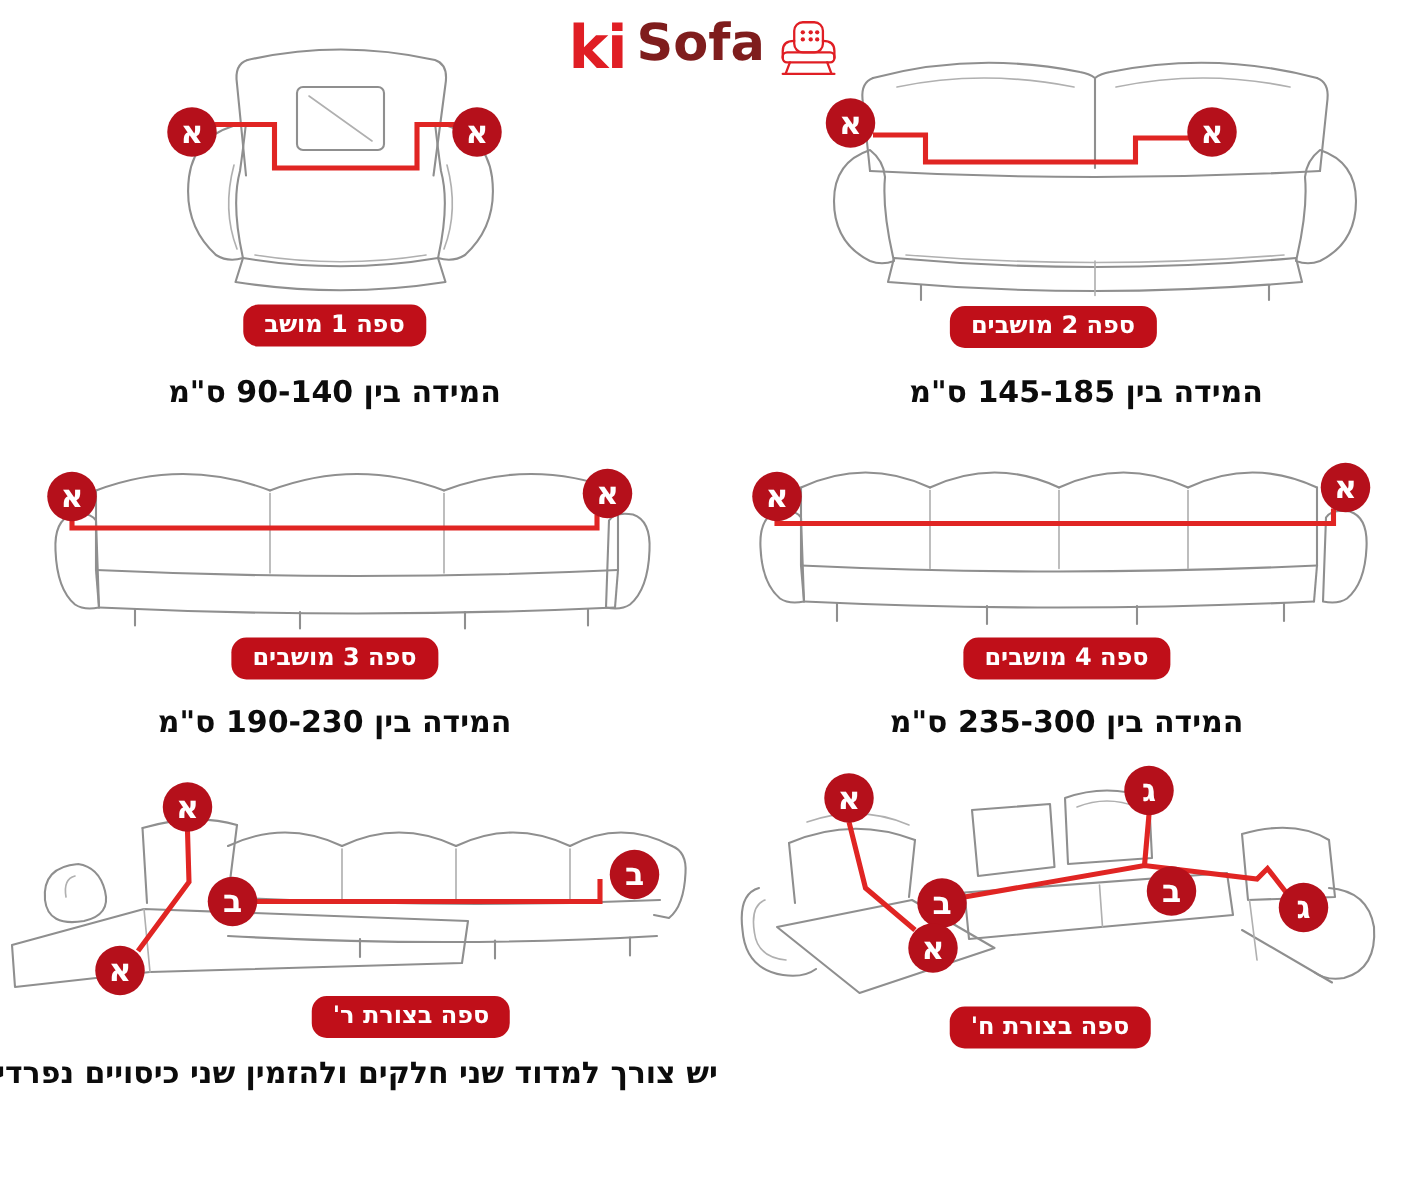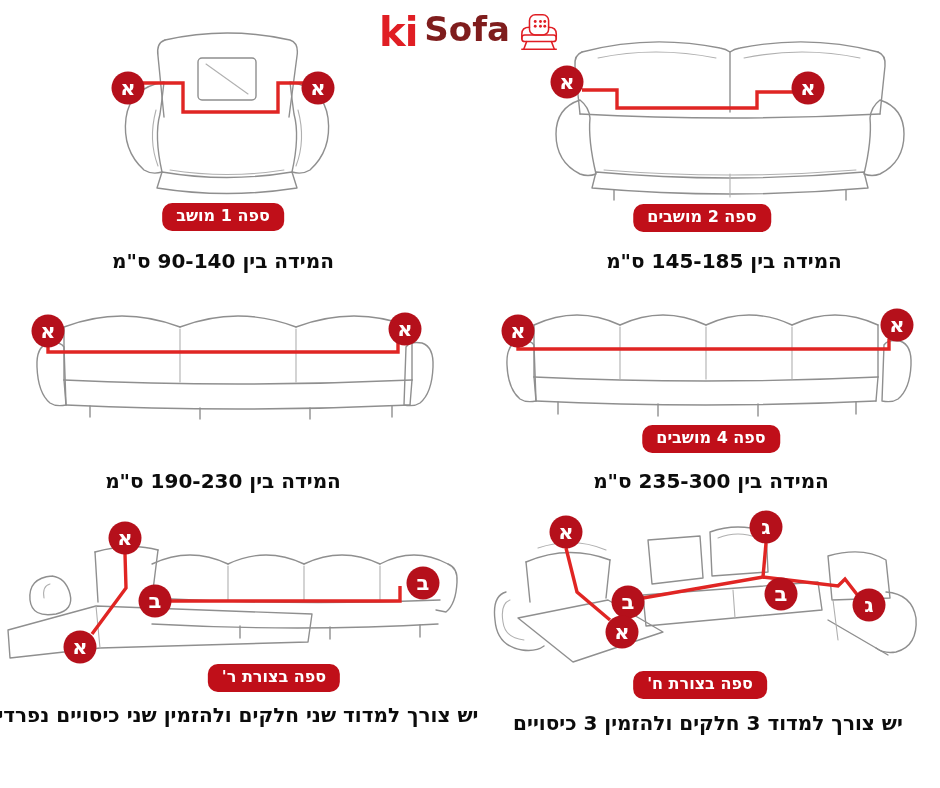--- a/index.html
+++ b/index.html
@@ -131,20 +131,21 @@
     <path d="M290,123 L290,134"></path>
       <path d="M372,121 L372,132"></path>
   </svg>
   <svg class="overlay" style="left:20px;top:285px" width="430" height="140" viewBox="0 0 430 140">
     <polyline points="28,61 28,67 378,67 378,58"></polyline>
     <circle cx="28" cy="46" r="16.5"></circle>
     <circle cx="385" cy="44" r="16.5"></circle>
     <text x="28" y="53">א</text>
     <text x="385" y="51">א</text>
   </svg>
+  <div class="banner" style="left:223px;top:425px" dir="rtl">ספה 3 מושבים</div>
   <div class="sub" style="left:223px;top:469px" dir="rtl">המידה בין 190-230 ס"מ</div>
 
   <svg class="sketch" style="left:488px;top:285px" width="442" height="135" viewBox="0 0 442 135">
     <path d="M30,56 Q18,60 19,80 Q20,104 32,114 Q38,118 48,116 L46,60 Q42,54 30,56"></path>
     <path d="M412,56 Q424,60 423,80 Q422,104 410,114 Q404,118 394,116 L396,60 Q400,54 412,56"></path>
     <path d="M46,40 Q89,20 132,40"></path>
     <path d="M132,40 Q175,20 218,40"></path>
     <path d="M218,40 Q261,20 304,40"></path>
     <path d="M304,40 Q347,20 390,40"></path>
     <path d="M46,40 L46,92"></path>
@@ -238,16 +239,15 @@
     <circle cx="381" cy="105" r="16.5"></circle>
     <text x="78" y="39">א</text>
     <text x="278" y="34">ג</text>
     <text x="140" y="109">ב</text>
     <text x="293" y="101">ב</text>
     <text x="134" y="139">א</text>
     <text x="381" y="112">ג</text>
   </svg>
   <div class="banner" style="left:700px;top:671px" dir="rtl">ספה בצורת ח'</div>
   <div class="cap2" style="left:708px;top:710px" dir="rtl">
-    <div>יש צורך למדוד 3 חלקים ולהזמין 3 כיסויים</div>
   </div>
 
 </div>
 
 </body></html>

